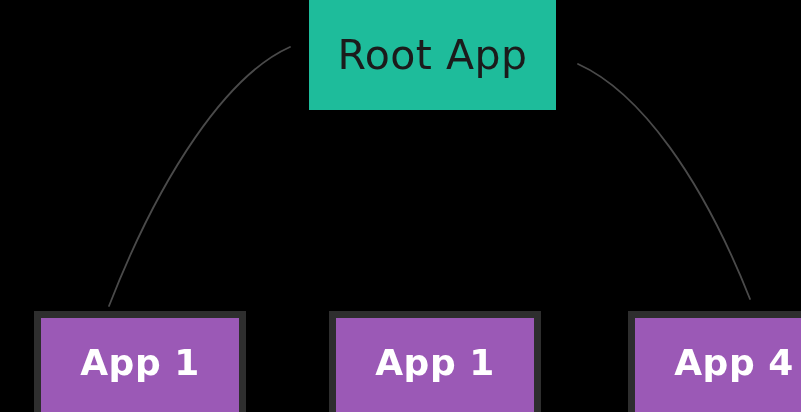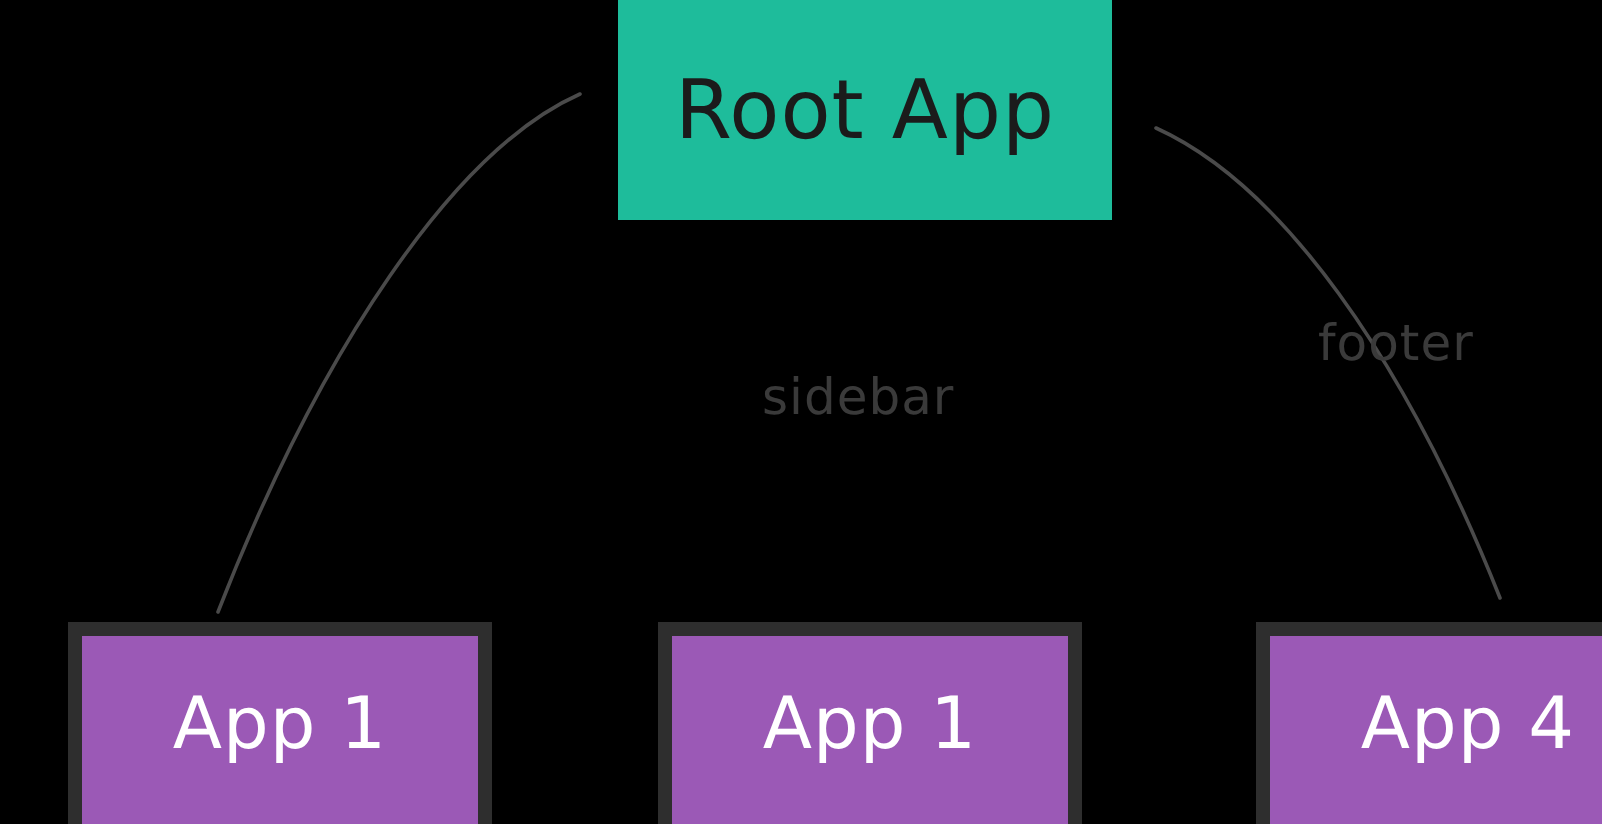--- a/index.html
+++ b/index.html
@@ -68,21 +68,21 @@
   
   .node-leaf {
     top: 311px;
     height: 112px;
     background: #9b59b6;
     border: 7px solid #2e2e2e;
   }
   .node-leaf .node-label {
     color: #ffffff;
     font-size: 36px;
-    font-weight: 400;
+    font-weight: 700;
     transform: translateY(-4px);
   }
 
   #node-app-1 { left: 2px;   width: 212px; }
   #node-app-2 { left: 297px; width: 212px; }
   #node-app-3 { left: 596px; width: 212px; }
 
   
   .edge-label {
     position: absolute;
@@ -118,17 +118,15 @@
 
   <div class="node node-leaf" id="node-app-2">
     <span class="node-label">App 1</span>
   </div>
 
   <div class="node node-leaf" id="node-app-3">
     <span class="node-label">App 4</span>
   </div>
 
 
-  <span class="edge-label" id="edge-label-sidebar">sidebar</span>
 
-  <span class="edge-label" id="edge-label-footer">footer</span>
 
 </div>
 
 </body></html>

